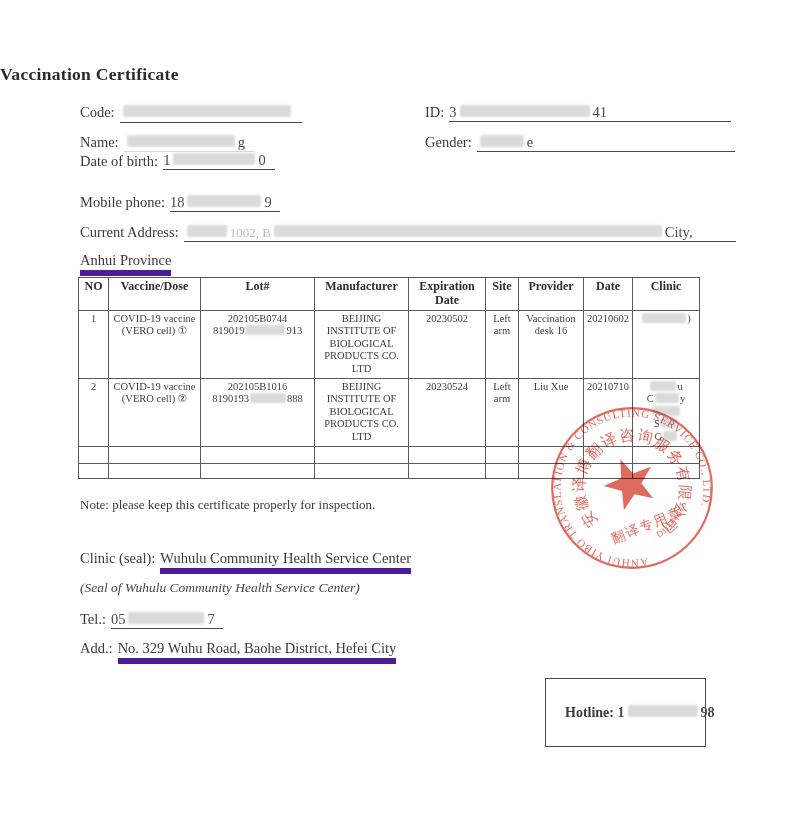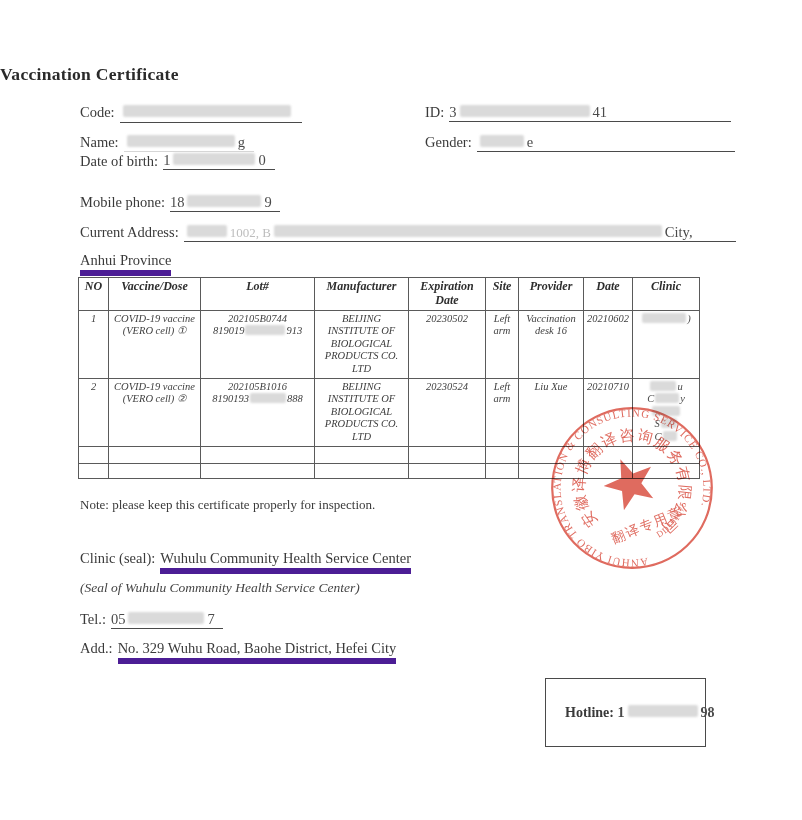--- a/index.html
+++ b/index.html
@@ -17,21 +17,21 @@
   .blob { display:inline-block; height:12px; background:#dadada; border-radius:2px;
           filter:blur(1.3px); vertical-align:-1px; margin:0 3px; }
   .frag { color:#4a4a4a; }
   .ghost { color:#bdbdbd; filter:blur(0.4px); font-size:13px; }
   .u-text { border-bottom:6px solid #4c1d95; padding-bottom:1px; }
   .italic { font-style:italic; font-size:13.5px; color:#444; }
 
   table.vax { position:absolute; left:78px; top:277px; width:621px;
               border-collapse:collapse; table-layout:fixed; }
   table.vax th, table.vax td { border:1px solid #5a5a5a; vertical-align:top;
-              text-align:center; overflow:hidden;font-style:italic; }
+              text-align:center; overflow:hidden; }
   table.vax th { font-size:12px; font-weight:bold; color:#2e2e2e; line-height:1.15; padding:2px 1px; }
   table.vax td { font-size:10.5px; color:#3e3e3e; line-height:1.2; padding:2px 2px; }
   table.vax .blob { height:10px; margin:0 1px; filter:blur(1.1px); }
   tr.hrow { height:28px; } tr.r1 { height:58px; } tr.r2 { height:60px; }
   tr.e1 { height:17px; } tr.e2 { height:15px; }
 
   .note { position:absolute; left:80px; top:497px; font-size:13px; color:#3a3a3a; }
 
   .stamp { position:absolute; left:548px; top:404px; width:168px; height:168px;
            transform:rotate(-22deg); opacity:0.82; mix-blend-mode:multiply; }

